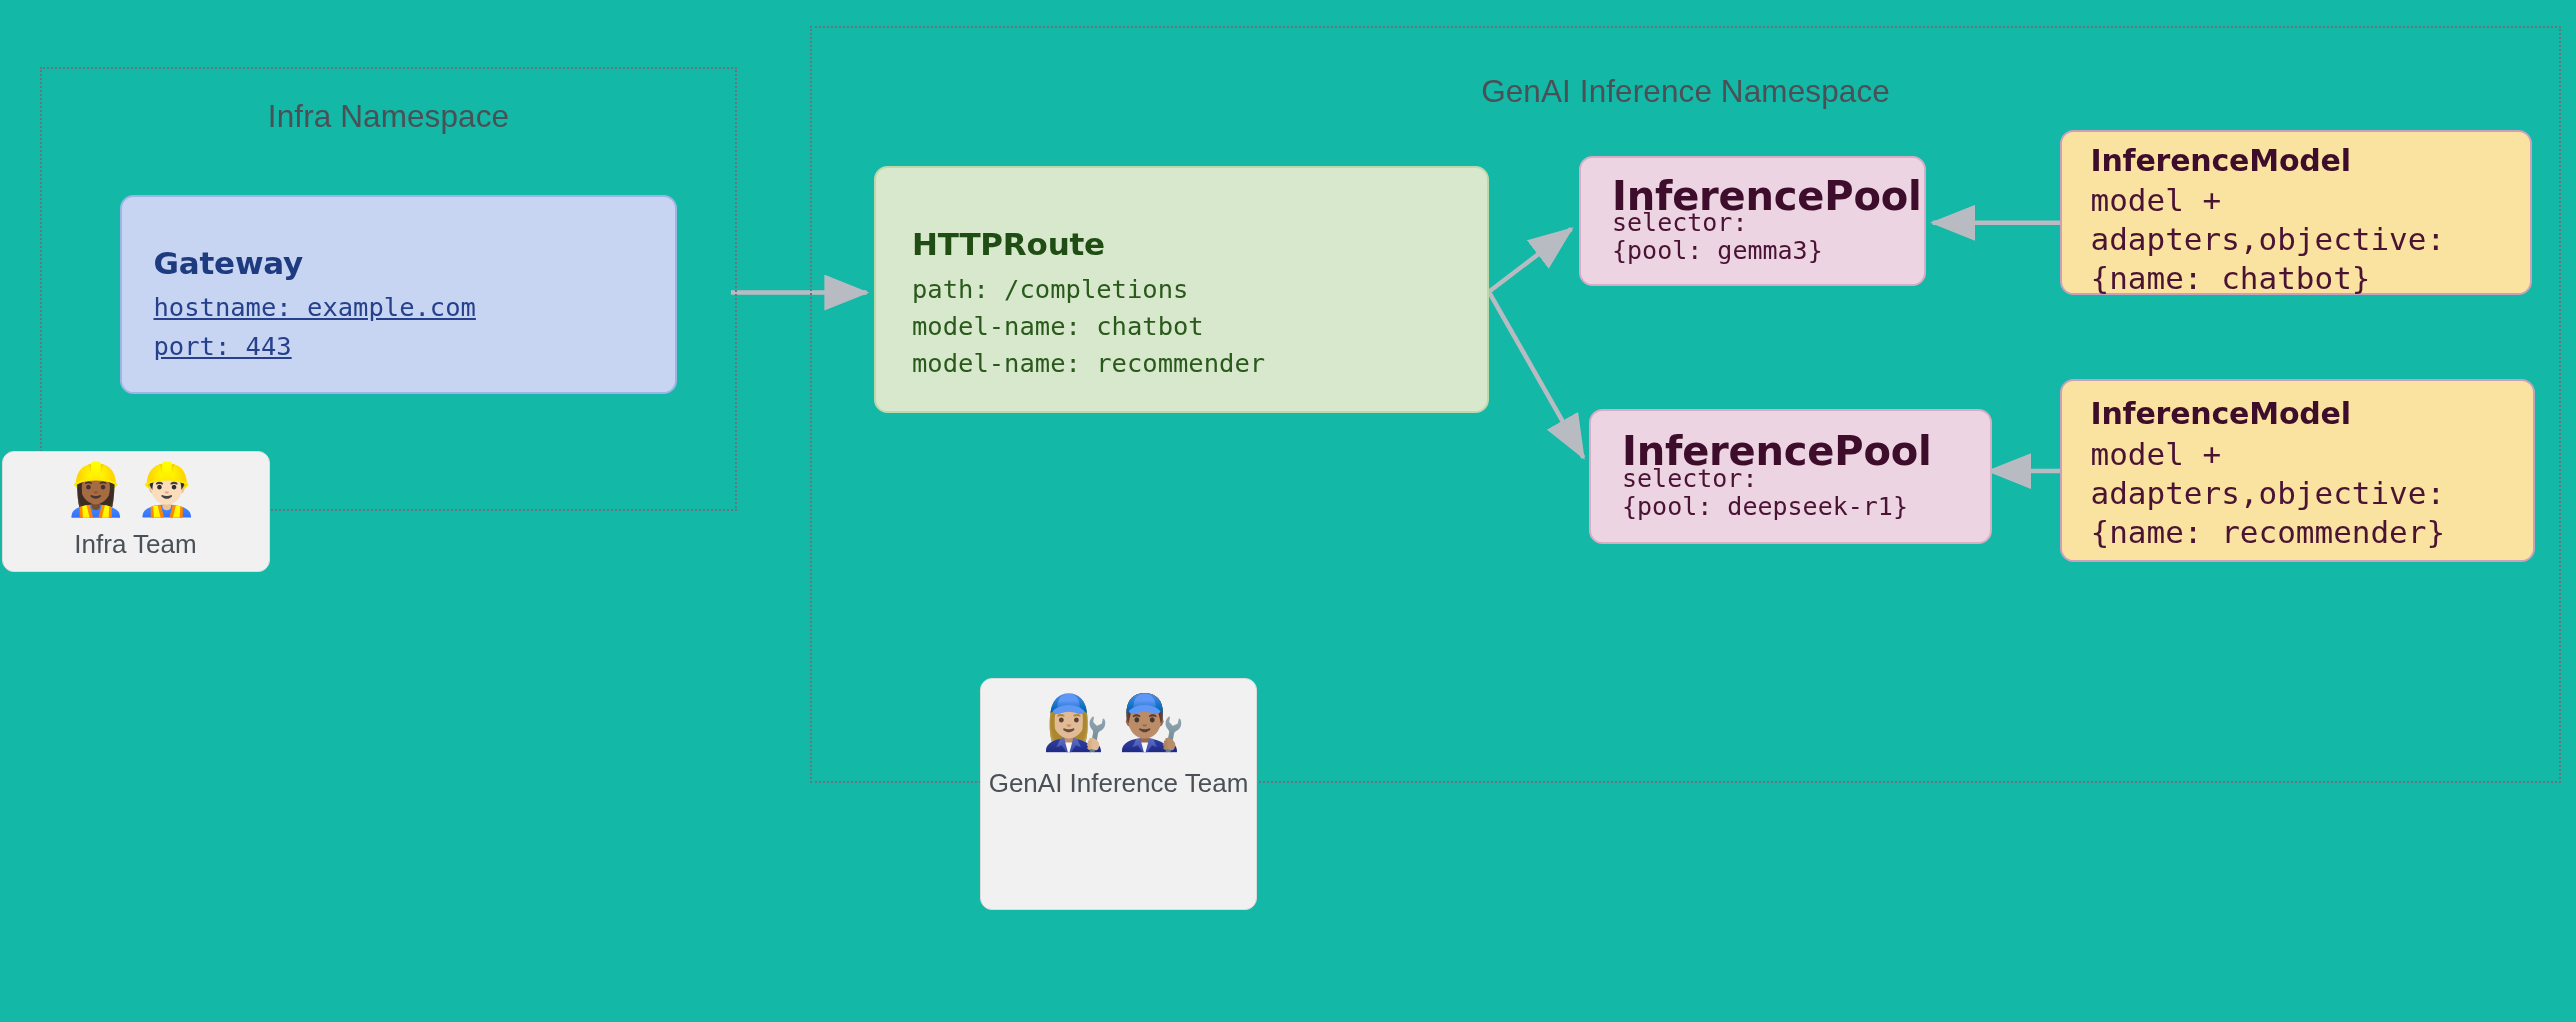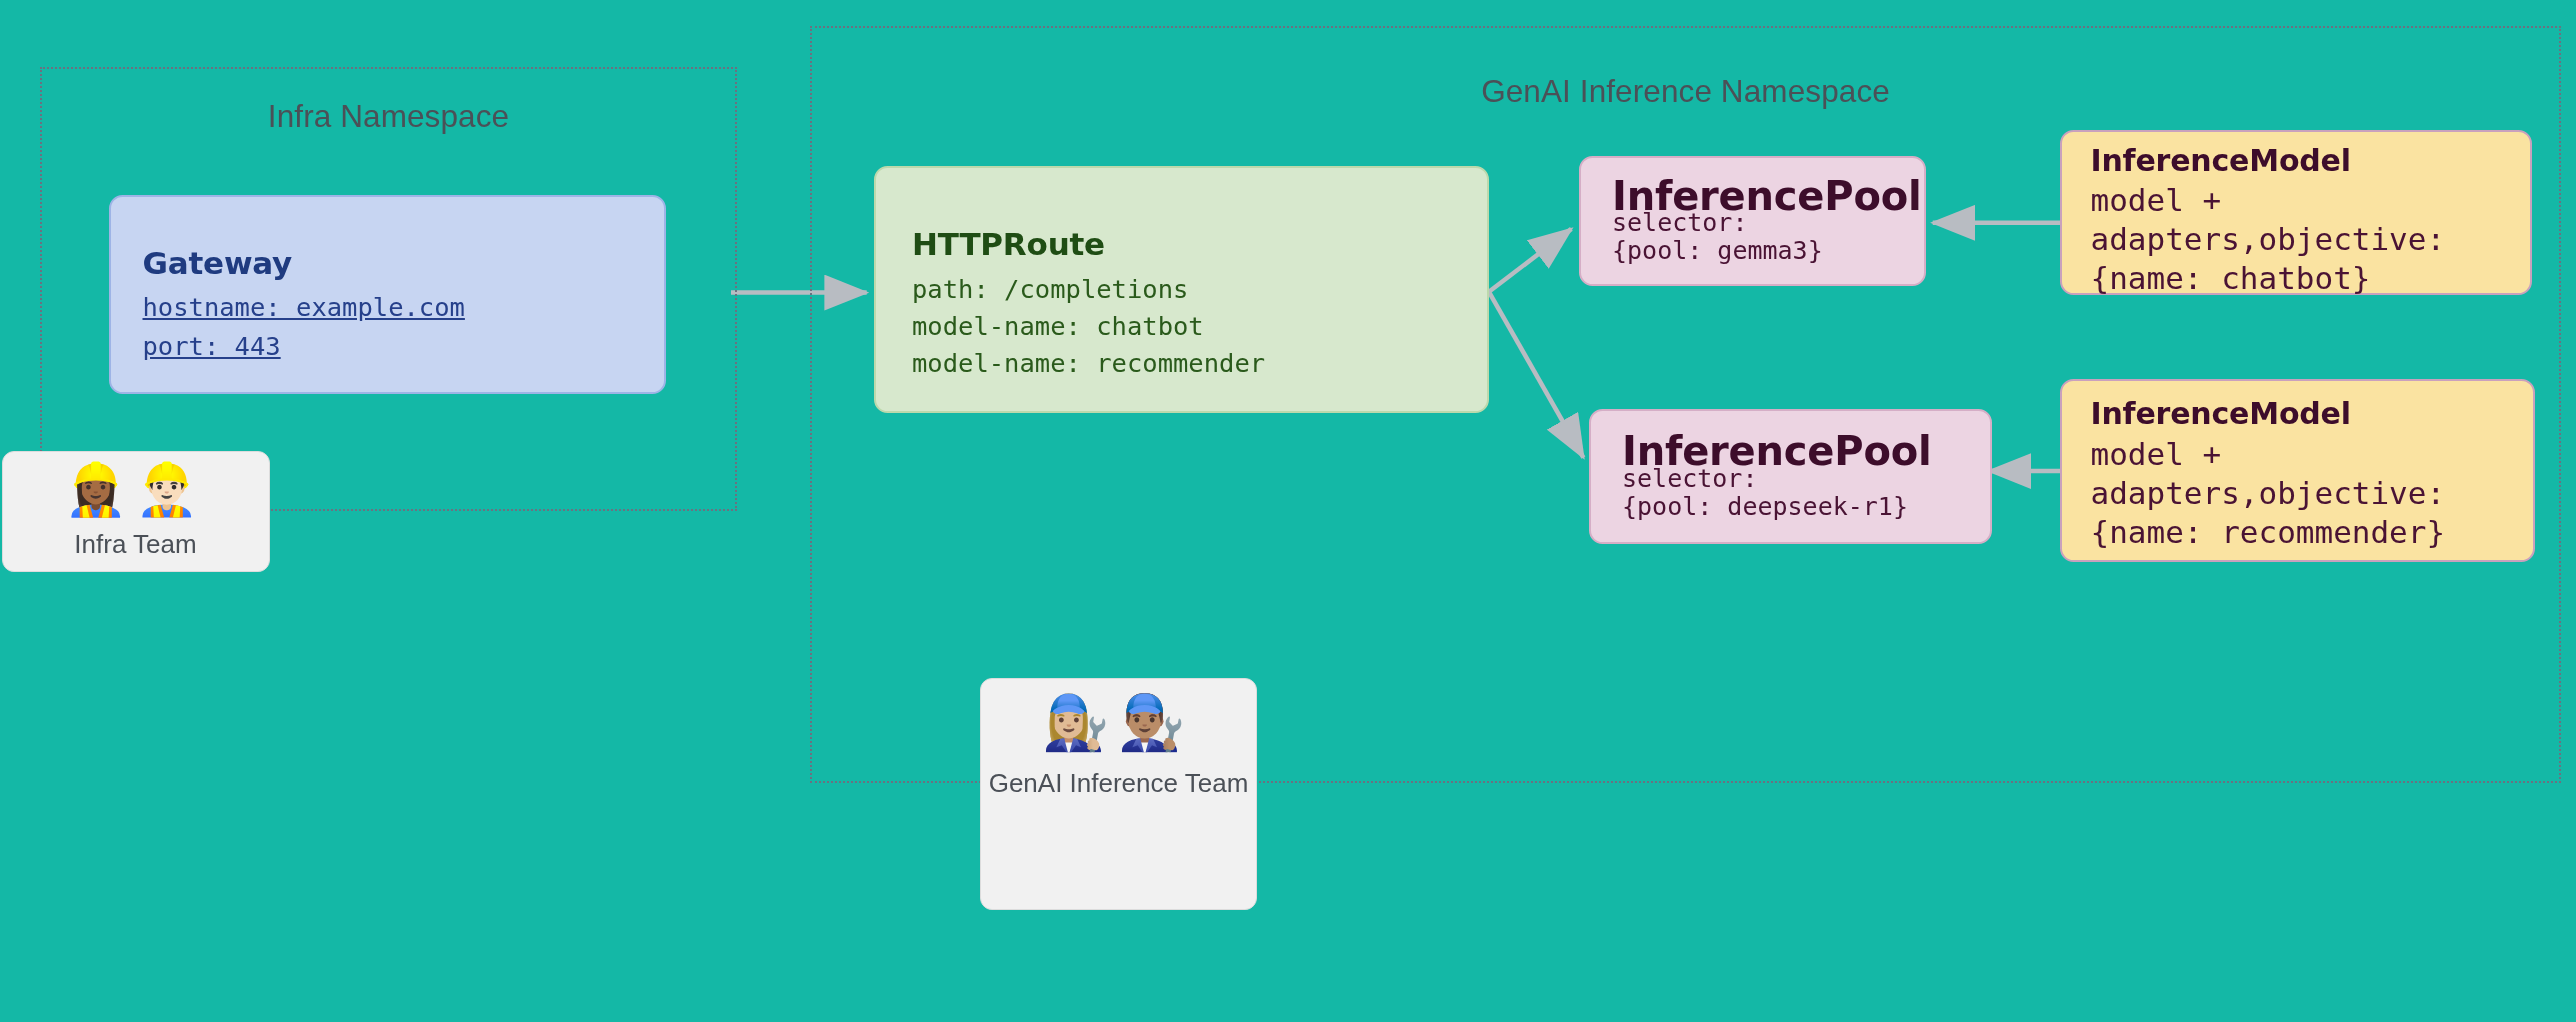--- a/index.html
+++ b/index.html
@@ -65,21 +65,21 @@
     letter-spacing: -0.2px;
     white-space: nowrap;
   }
   .node .node-body {
     font-family: "DejaVu Sans Mono", monospace;
     white-space: pre;
   }
 
   
   #gateway-node {
-    left: 109px;
+    left: 120px;
     top: 195px;
     width: 557px;
     height: 199px;
     background: #c7d5f2;
     border-color: #9eb4e6;
   }
   #gateway-node .node-title {
     position: absolute;
     left: 31.5px;
     top: 48px;

